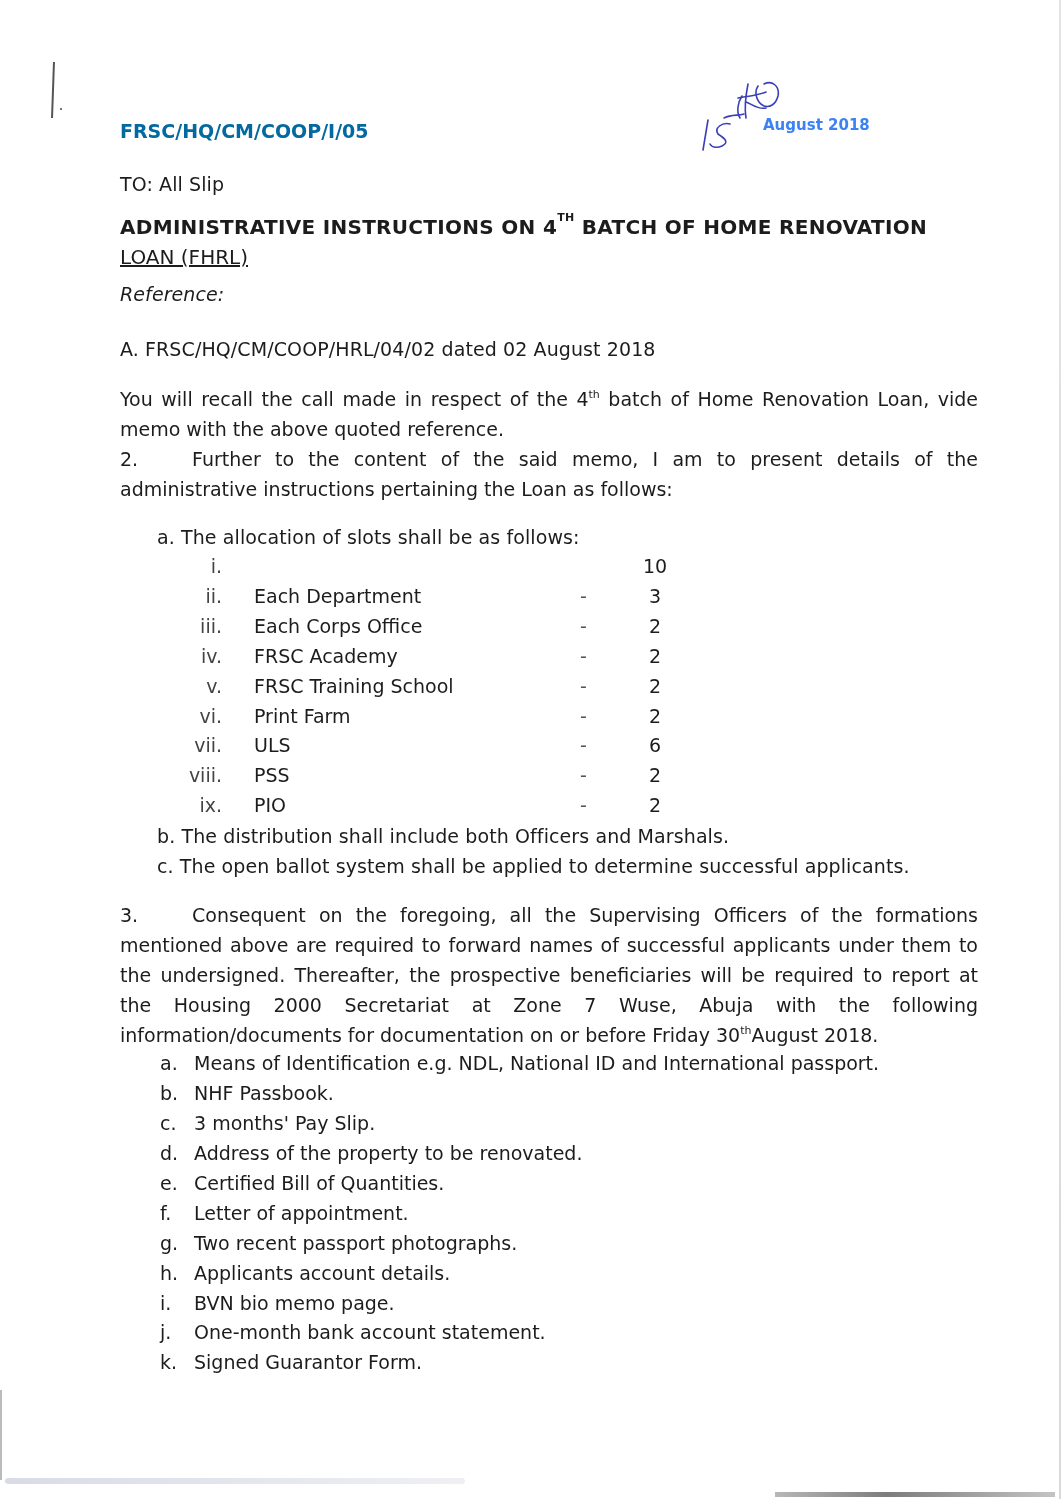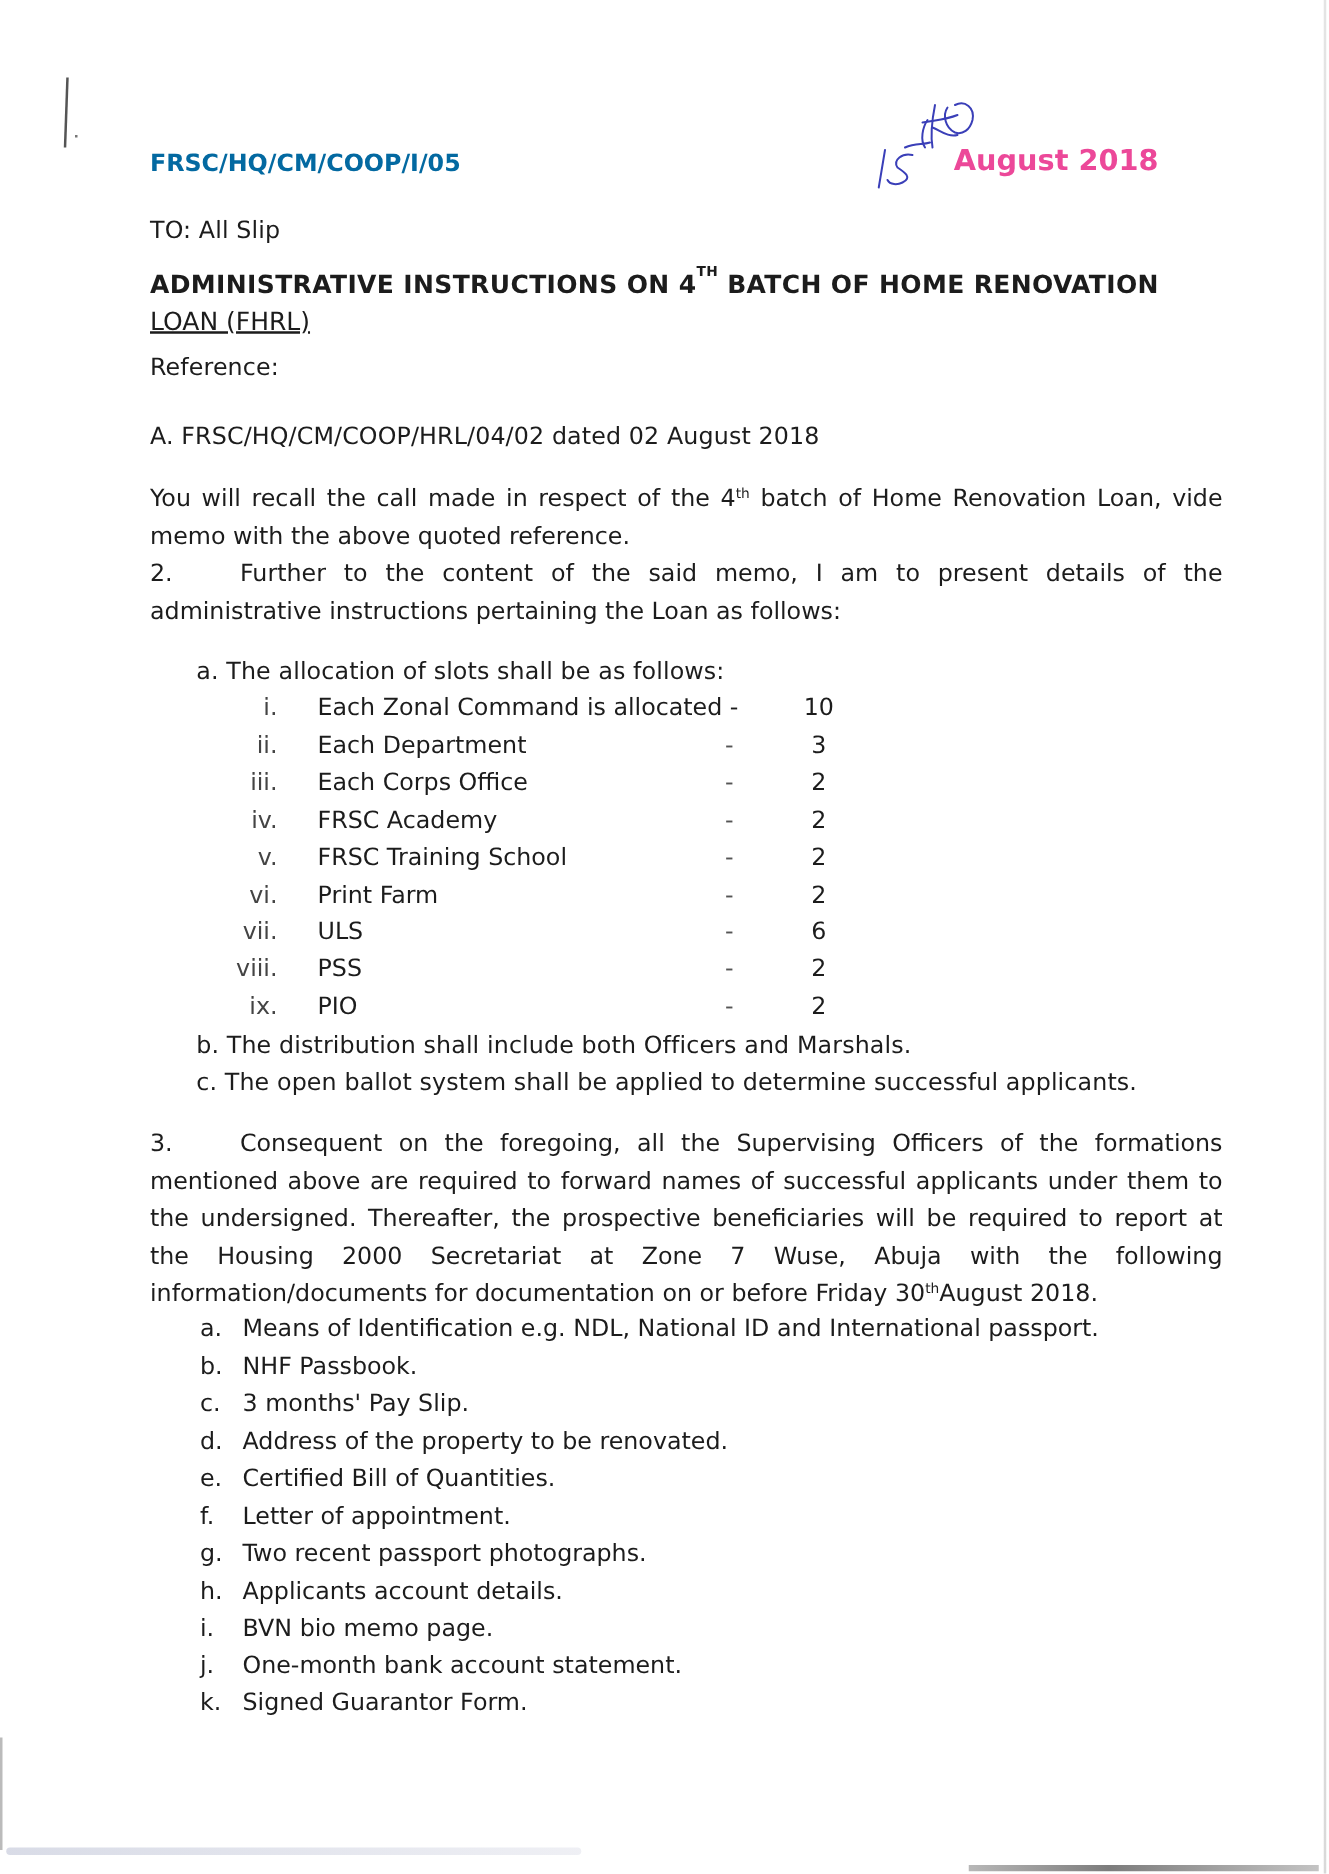--- a/index.html
+++ b/index.html
@@ -10,27 +10,27 @@
   .scan-edge-right { position: absolute; right: 2px; top: 0; width: 2px; height: 1499px; background: linear-gradient(#e4e4e4, #d9d9d9); }
   .scan-edge-left { position: absolute; left: 0; top: 1390px; width: 2px; height: 90px; background: #bbb; }
   .scan-shadow-bottom-left { position: absolute; left: 5px; top: 1478px; width: 460px; height: 6px; background: linear-gradient(90deg, #c8ccdc, #e8e9f0); border-radius: 3px; opacity: 0.7; }
   .scan-shadow-bottom-right { position: absolute; left: 775px; top: 1492px; width: 280px; height: 5px; background: linear-gradient(90deg, #999, #444 40%, #aaa); opacity: 0.7; }
   .margin-mark { position: absolute; left: 52px; top: 62px; width: 2px; height: 56px; background: #555; transform: rotate(2deg); }
   .margin-dot { position: absolute; left: 60px; top: 108px; width: 2px; height: 2px; background: #777; }
 
   .abs { position: absolute; white-space: nowrap; }
   .t { font-size: 19px; letter-spacing: 0.1px; }
   .ref-no { left: 120px; top: 120px; font-size: 19px; font-weight: bold; color: #0369a1; }
-  .date-text { left: 763px; top: 116px; font-size: 23px; font-weight: bold; color: #ec4899; }
+  .date-text { left: 763px; top: 116px; font-size: 15px; font-weight: bold; color: #3b82f6; }
   .sig { position: absolute; left: 700px; top: 78px; width: 130px; height: 74px; }
   .to { left: 120px; top: 173px; }
   .title { left: 120px; top: 215px; font-size: 20px; font-weight: bold; letter-spacing: 0.3px; }
   .title-2 { left: 120px; top: 245px; font-size: 20px; font-weight: normal; text-decoration: underline; }
   sup { font-size: 11px; vertical-align: top; position: relative; top: -4px; }
-  .reference-label { left: 120px; top: 283px; }
+  .reference-label { left: 120px; top: 283px; font-style: italic; }
   .reference-a { left: 120px; top: 338px; }
 
   .para { position: absolute; left: 120px; width: 858px; font-size: 19px; line-height: 30px; text-align: justify; }
   .p1 { top: 384px; }
   .p2 { top: 444px; }
   .num { display: inline-block; width: 72px; }
 
   .slot-intro { left: 157px; top: 526px; }
   .slot-row { position: absolute; left: 150px; height: 30px; width: 530px; font-size: 19px; }
   .slot-row .roman { position: absolute; left: 0; width: 72px; text-align: right; color: #444; }
@@ -82,21 +82,20 @@
 
 <div class="para p1"><span>You will recall the call made in respect of the 4</span><sup>th</sup><span> batch of Home Renovation Loan, vide memo with the above quoted reference.</span></div>
 
 <div class="para p2"><span class="num">2.</span><span>Further to the content of the said memo, I am to present details of the administrative instructions pertaining the Loan as follows:</span></div>
 
 <div class="abs t slot-intro">a.  The allocation of slots shall be as follows:</div>
 
 <div id="slots-list">
   <div class="slot-row" style="top:555px">
       <span class="roman">i.</span>
-      <span class="label">Each Zonal Command is allocated -</span>
       <span class="dash"></span>
       <span class="value">10</span>
     </div>
   <div class="slot-row" style="top:585px">
       <span class="roman">ii.</span>
       <span class="label">Each Department</span>
       <span class="dash">-</span>
       <span class="value">3</span>
     </div>
   <div class="slot-row" style="top:615px">

